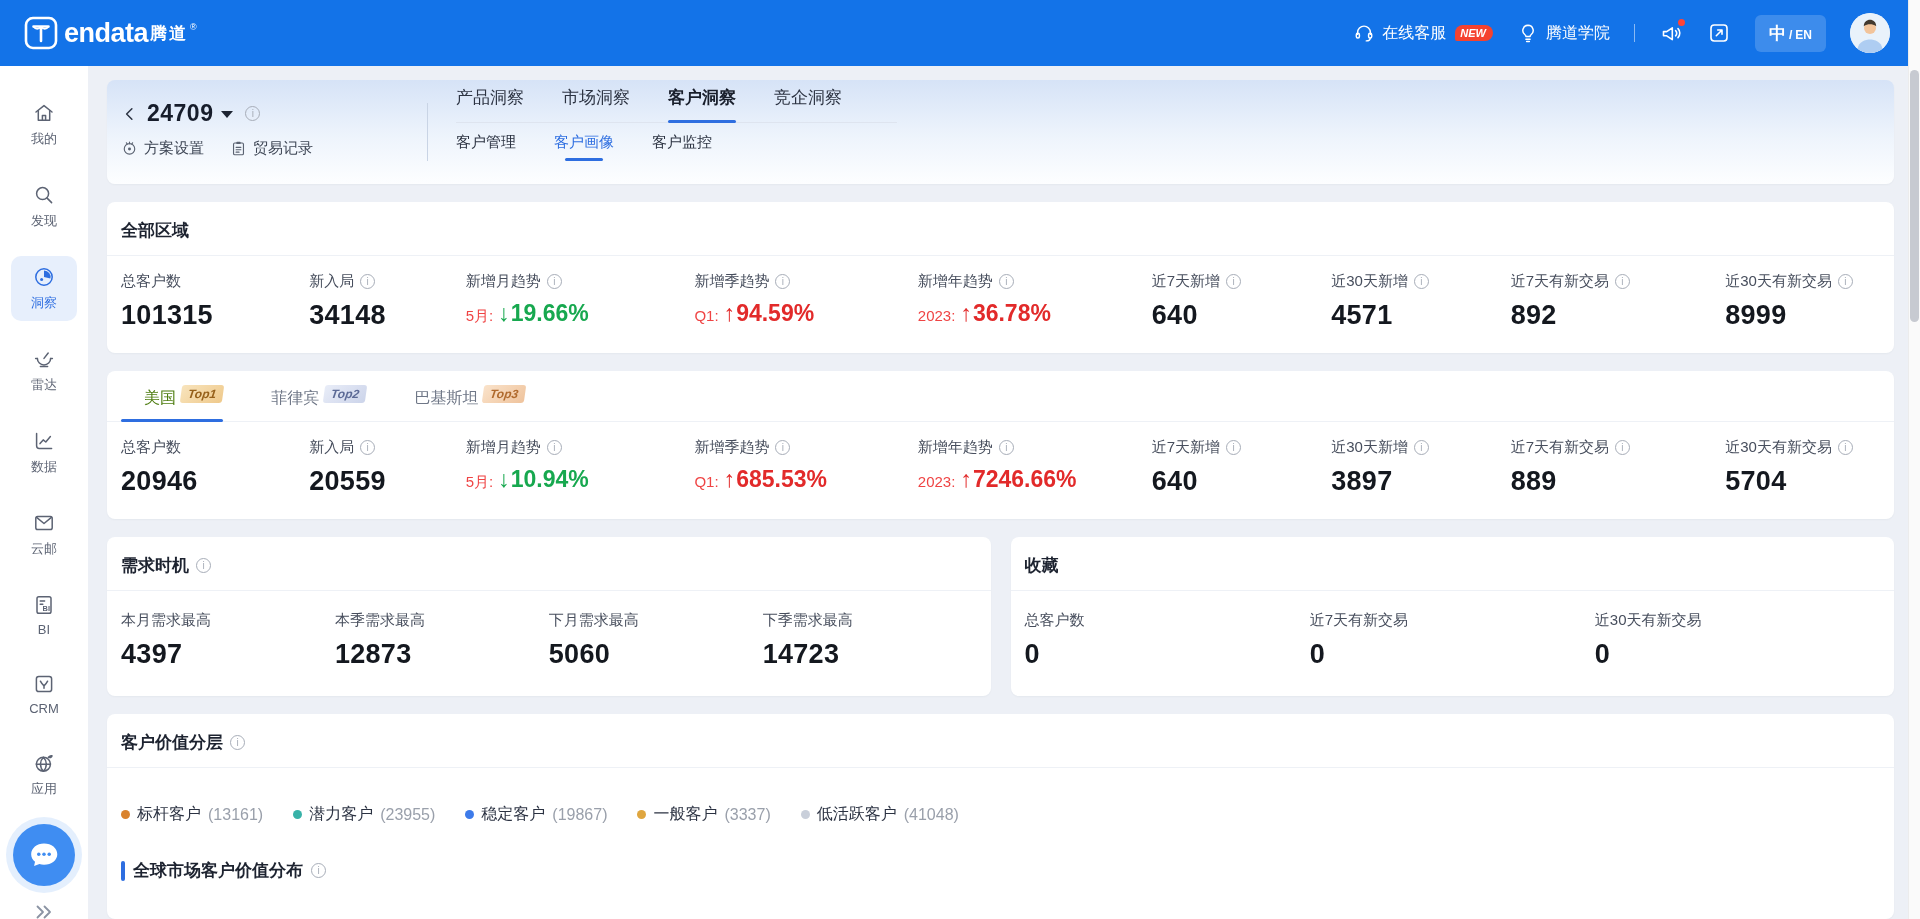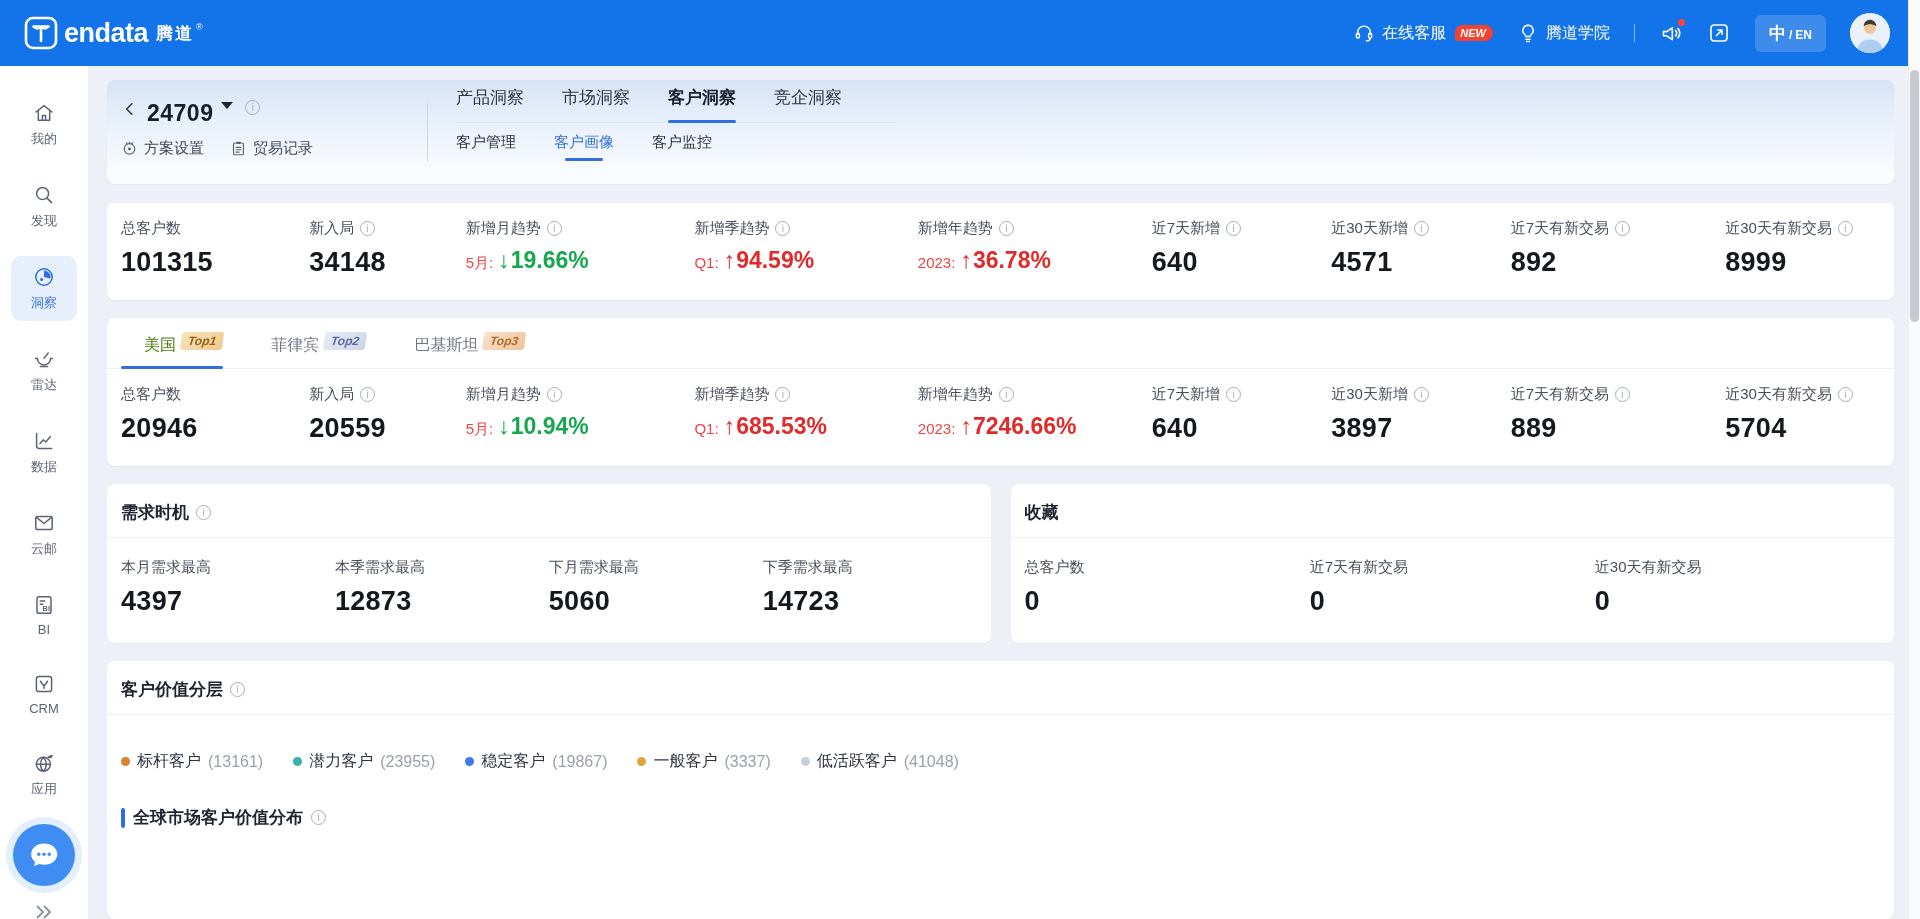--- a/index.html
+++ b/index.html
@@ -5,21 +5,21 @@
   * { margin:0; padding:0; box-sizing:border-box; }
   html,body { width:1920px; height:919px; overflow:hidden; }
   body { font-family:"Liberation Sans","DejaVu Sans",sans-serif; color:#2b3242; background:#edf0f6; position:relative; }
 
   
   .navbar { position:absolute; top:0; left:0; width:1920px; height:66px; background:#1373e8; display:flex; align-items:center; justify-content:space-between; padding:0 30px 0 24px; z-index:5; }
   .logo { display:flex; align-items:center; gap:2px; color:#fff; cursor:pointer; }
   .logo-box { width:34px; height:34px; display:inline-flex; margin-right:4px; }
   .logo-box svg { width:34px; height:34px; }
   .logo-en { font-size:27px; font-weight:bold; letter-spacing:-0.5px; }
-  .logo-cn { font-size:17px; font-weight:bold; margin-left:6px; letter-spacing:2px; }
+  .logo-cn { font-size:17px; font-weight:bold; letter-spacing:2px; }
   .logo-reg { font-size:9px; align-self:flex-start; margin-top:6px; }
   .nav-right { display:flex; align-items:center; gap:24px; color:#fff; }
   .nav-item { display:flex; align-items:center; gap:7px; font-size:16px; cursor:pointer; }
   .nav-ic { width:22px; height:22px; display:inline-flex; }
   .nav-ic svg { width:22px; height:22px; fill:none; stroke:#fff; stroke-width:1.6; stroke-linecap:round; stroke-linejoin:round; }
   .badge-new { background:#f5422e; color:#fff; font-size:11px; font-weight:bold; font-style:italic; padding:2px 7px 2px 5px; border-radius:8px 8px 8px 2px; margin-left:2px; }
   .nav-divider { width:1px; height:18px; background:rgba(255,255,255,.5); }
   .nav-icon-btn { position:relative; width:24px; height:24px; display:inline-flex; cursor:pointer; }
   .nav-icon-btn svg { width:24px; height:24px; fill:none; stroke:#fff; stroke-width:1.6; stroke-linecap:round; stroke-linejoin:round; }
   .dot-red::after { content:""; position:absolute; top:-2px; right:-2px; width:7px; height:7px; border-radius:50%; background:#ff4436; }
@@ -43,21 +43,21 @@
   .collapse-btn { width:24px; height:24px; display:inline-flex; color:#8b93a3; cursor:pointer; }
   .collapse-btn svg { width:24px; height:24px; fill:none; stroke:currentColor; stroke-width:1.8; stroke-linecap:round; stroke-linejoin:round; }
 
   
   .main { position:absolute; top:66px; left:88px; right:12px; bottom:0; padding:14px 14px 0 19px; overflow:hidden; display:flex; flex-direction:column; gap:18px; }
   .card { background:#fff; border-radius:8px; box-shadow:0 1px 2px rgba(30,41,59,.04); }
 
   
   .header-card { height:104px; background:linear-gradient(180deg,#d6e3f7 0%,#eef4fc 55%,#fdfeff 100%); display:flex; align-items:stretch; padding-left:14px; flex:0 0 auto; }
   .plan-block { width:306px; padding-top:20px; }
-  .plan-row1 { display:flex; gap:8px; }
+  .plan-row1 { display:flex; align-items:center; gap:8px; }
   .back-ic { width:18px; height:18px; display:inline-flex; color:#2c3342; cursor:pointer; }
   .back-ic svg { width:18px; height:18px; fill:none; stroke:currentColor; stroke-width:2; stroke-linecap:round; stroke-linejoin:round; }
   .plan-id { font-size:23px; font-weight:bold; color:#171d2b; letter-spacing:.5px; }
   .caret-down { width:0; height:0; border-left:6px solid transparent; border-right:6px solid transparent; border-top:7px solid #1d2432; margin-top:2px; cursor:pointer; }
   .plan-row2 { display:flex; align-items:center; gap:26px; margin-top:12px; }
   .tool-link { display:flex; align-items:center; gap:6px; font-size:15px; color:#3f4756; cursor:pointer; }
   .tool-ic { width:17px; height:17px; display:inline-flex; color:#5b6372; }
   .tool-ic svg { width:17px; height:17px; fill:none; stroke:currentColor; stroke-width:1.6; stroke-linecap:round; stroke-linejoin:round; }
   .tool-ic svg .f { fill:currentColor; stroke:none; }
   .header-divider { width:1px; background:#c9d4e5; height:58px; align-self:center; }
@@ -346,20 +346,23 @@
         </div>
       <div class="subtabs-row">
           <span class="subtab">客户管理</span>
           <span class="subtab active">客户画像</span>
           <span class="subtab">客户监控</span>
         </div>
     </div>
   </section>
 
   <section class="card">
+    <div class="card-title-row">
+      <span class="card-title">全部区域</span>
+    </div>
     <div class="hr"></div>
     <div class="stats-row stats-9">
         <div class="stat-col">
           <div class="stat-label-row">
             <span class="stat-label">总客户数</span>
           </div>
           <div class="stat-value">101315</div>
         </div>
         <div class="stat-col">
           <div class="stat-label-row">

